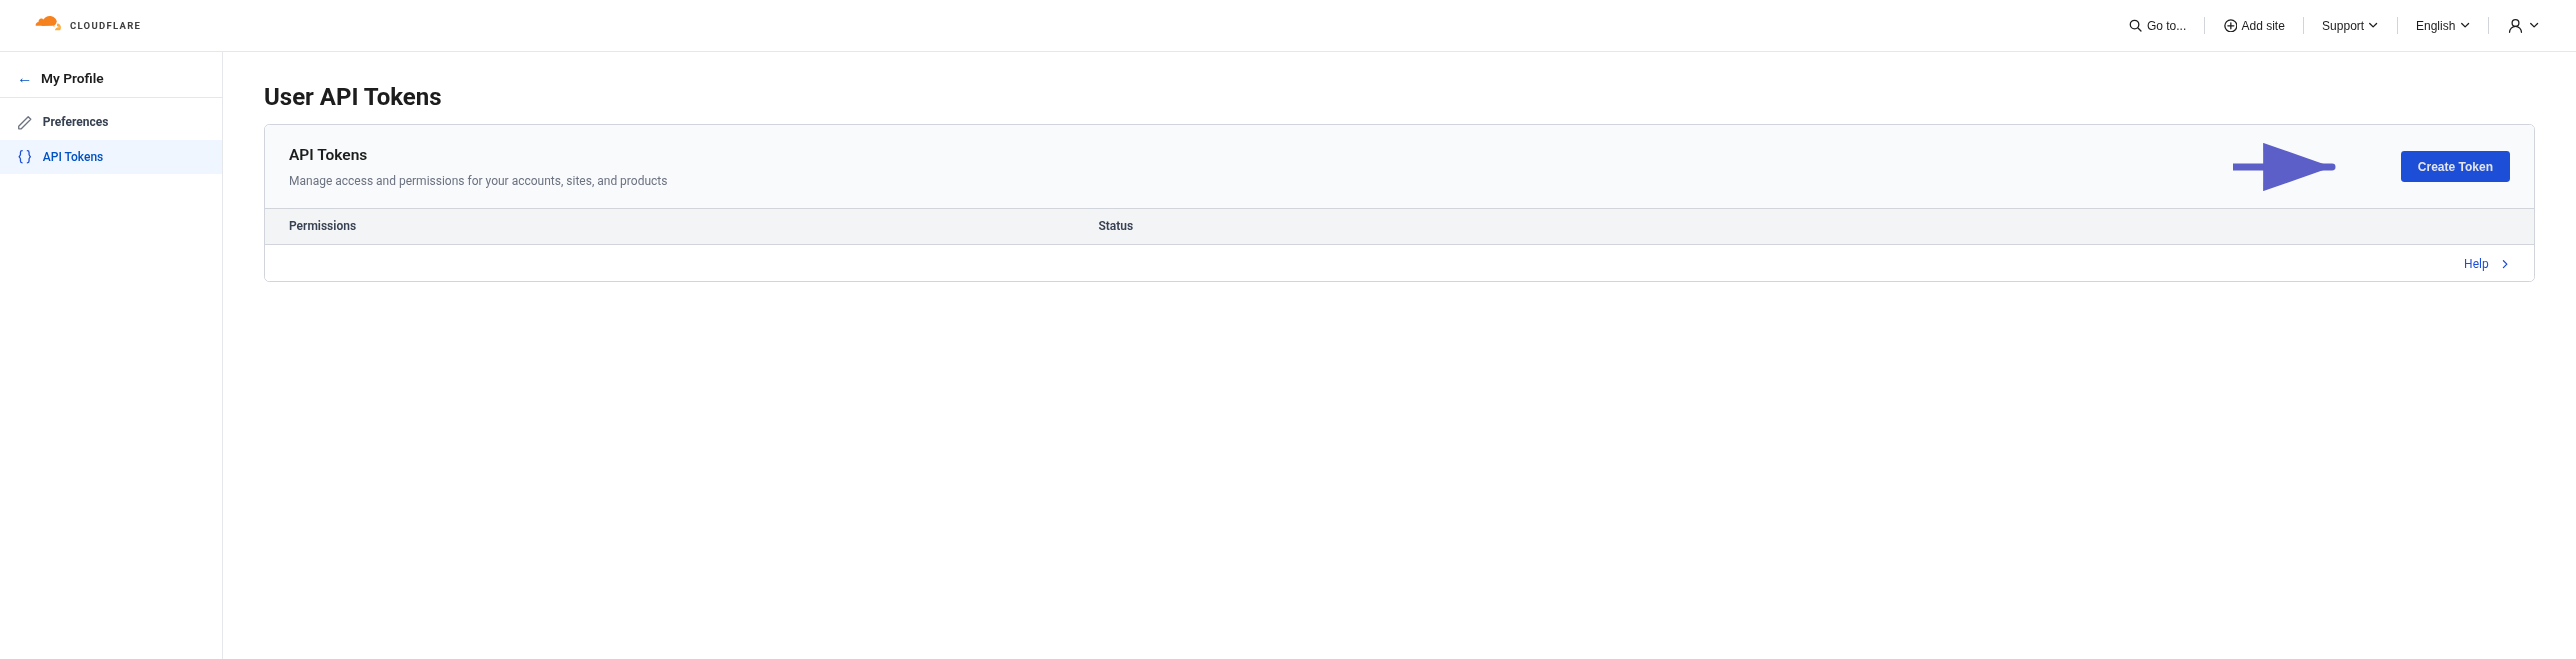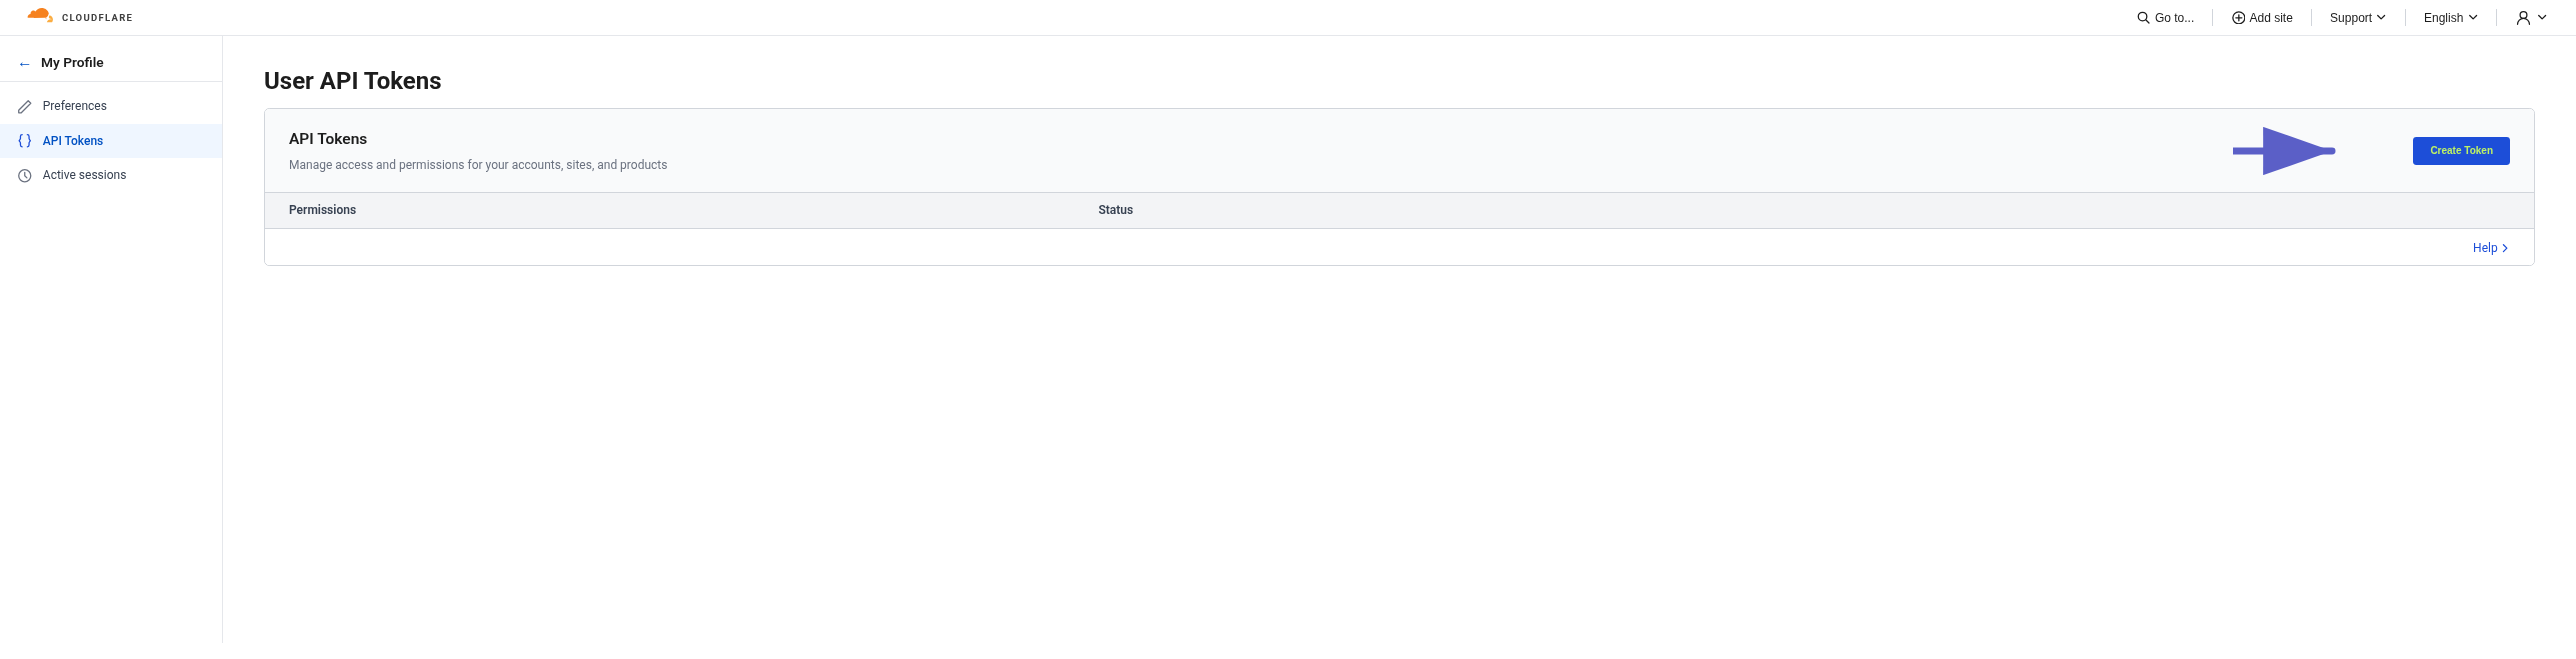--- a/index.html
+++ b/index.html
@@ -2,23 +2,23 @@
 <html style="font-size:13.7px"><head>
   <meta charset="utf-8">
   <style>
     * { box-sizing: border-box; margin: 0; padding: 0; }
     body { font-family: -apple-system, BlinkMacSystemFont, 'Segoe UI', Roboto, sans-serif; background: #fff; color: #1d1d1d; }
 
     
     .topnav {
       display: flex;
       align-items: center;
-      height: 36px;
+      height: 52px;
       border-bottom: 0.9px solid #e5e7eb;
-      padding: 0 24px;
+      padding: 0 32px;
       background: #fff;
     }
     .logo {
       display: flex;
       align-items: center;
       gap: 6.9px;
       margin-right: auto;
     }
     .logo-icon {
       width: 31px;
@@ -77,20 +77,21 @@
     .sidebar-divider { height: 0.9px; background: #e5e7eb; margin: 0 0 6.9px; }
     .sidebar-item {
       display: flex;
       align-items: center;
       gap: 10.3px;
       padding: 9.5px 17px;
       font-size: 12px;
       color: #374151;
       cursor: pointer;
       border-radius: 0;
+      font-weight: bold;
     }
     .sidebar-item.active {
       background: #eff6ff;
       color: #0051c3;
       font-weight: 500;
     }
     .sidebar-icon { width: 15.5px; height: 15.5px; flex-shrink: 0; }
 
     
     .main {
@@ -128,25 +129,25 @@
       color: #1d1d1d;
       margin-bottom: 5.2px;
     }
     .tokens-header-desc {
       font-size: 12px;
       color: #6b7280;
       margin-top: 10px;
     }
     .create-token-btn {
       background: #1d4ed8;
-      color: #bef264;
+      color: #e5e5e5;
       border: none;
       border-radius: 3.4px;
       padding: 8.6px 17px;
-      font-size: 10px;
+      font-size: 12px;
       font-weight: 600;
       cursor: pointer;
       white-space: nowrap;
       z-index: 1;
     }
 
     
     .tokens-table-header {
       display: grid;
       grid-template-columns: 1fr 1fr 1fr 1fr;
@@ -167,21 +168,21 @@
       padding: 10.3px 24px;
       text-align: right;
       background: #fff;
     }
     .help-link {
       font-size: 12px;
       color: #1d4ed8;
       cursor: pointer;
       display: inline-flex;
       align-items: center;
-      gap: 2px;
+      gap: 11px;
     }
 
     .tokens-header-wrapper {
       position: relative;
     }
 
     
     .sidebar-item.active {
       position: relative;
     }
@@ -261,27 +262,20 @@
 
     <div class="sidebar-item active" style="position:relative;">
       <svg class="sidebar-icon" viewBox="0 0 18 18" fill="none">
         <path d="M6 2C5 2 4 3 4 4v2.5C4 7.5 3 8 2.5 9c.5 1 1.5 1.5 1.5 2.5V14c0 1 1 2 2 2" stroke="#1d4ed8" stroke-width="1.5" stroke-linecap="round"></path>
         <path d="M12 2c1 0 2 1 2 2v2.5c0 1 1 1.5 1.5 2.5-.5 1-1.5 1.5-1.5 2.5V14c0 1-1 2-2 2" stroke="#1d4ed8" stroke-width="1.5" stroke-linecap="round"></path>
       </svg>
       <span>API Tokens</span>
 
     </div>
 
-    <div class="sidebar-item">
-      <svg class="sidebar-icon" viewBox="0 0 18 18" fill="none">
-        <circle cx="9" cy="9" r="7" stroke="#6b7280" stroke-width="1.5"></circle>
-        <path d="M9 5v4l2.5 2.5" stroke="#6b7280" stroke-width="1.5" stroke-linecap="round" stroke-linejoin="round"></path>
-      </svg>
-      <span>Active sessions</span>
-    </div>
   </aside>
 
   <main class="main">
     <h1 class="page-title">User API Tokens</h1>
 
     <div class="tokens-card">
 
       <div class="tokens-header tokens-header-wrapper" style="position:relative;">
         <div class="tokens-header-info">
           <div class="tokens-header-title">API Tokens</div>

